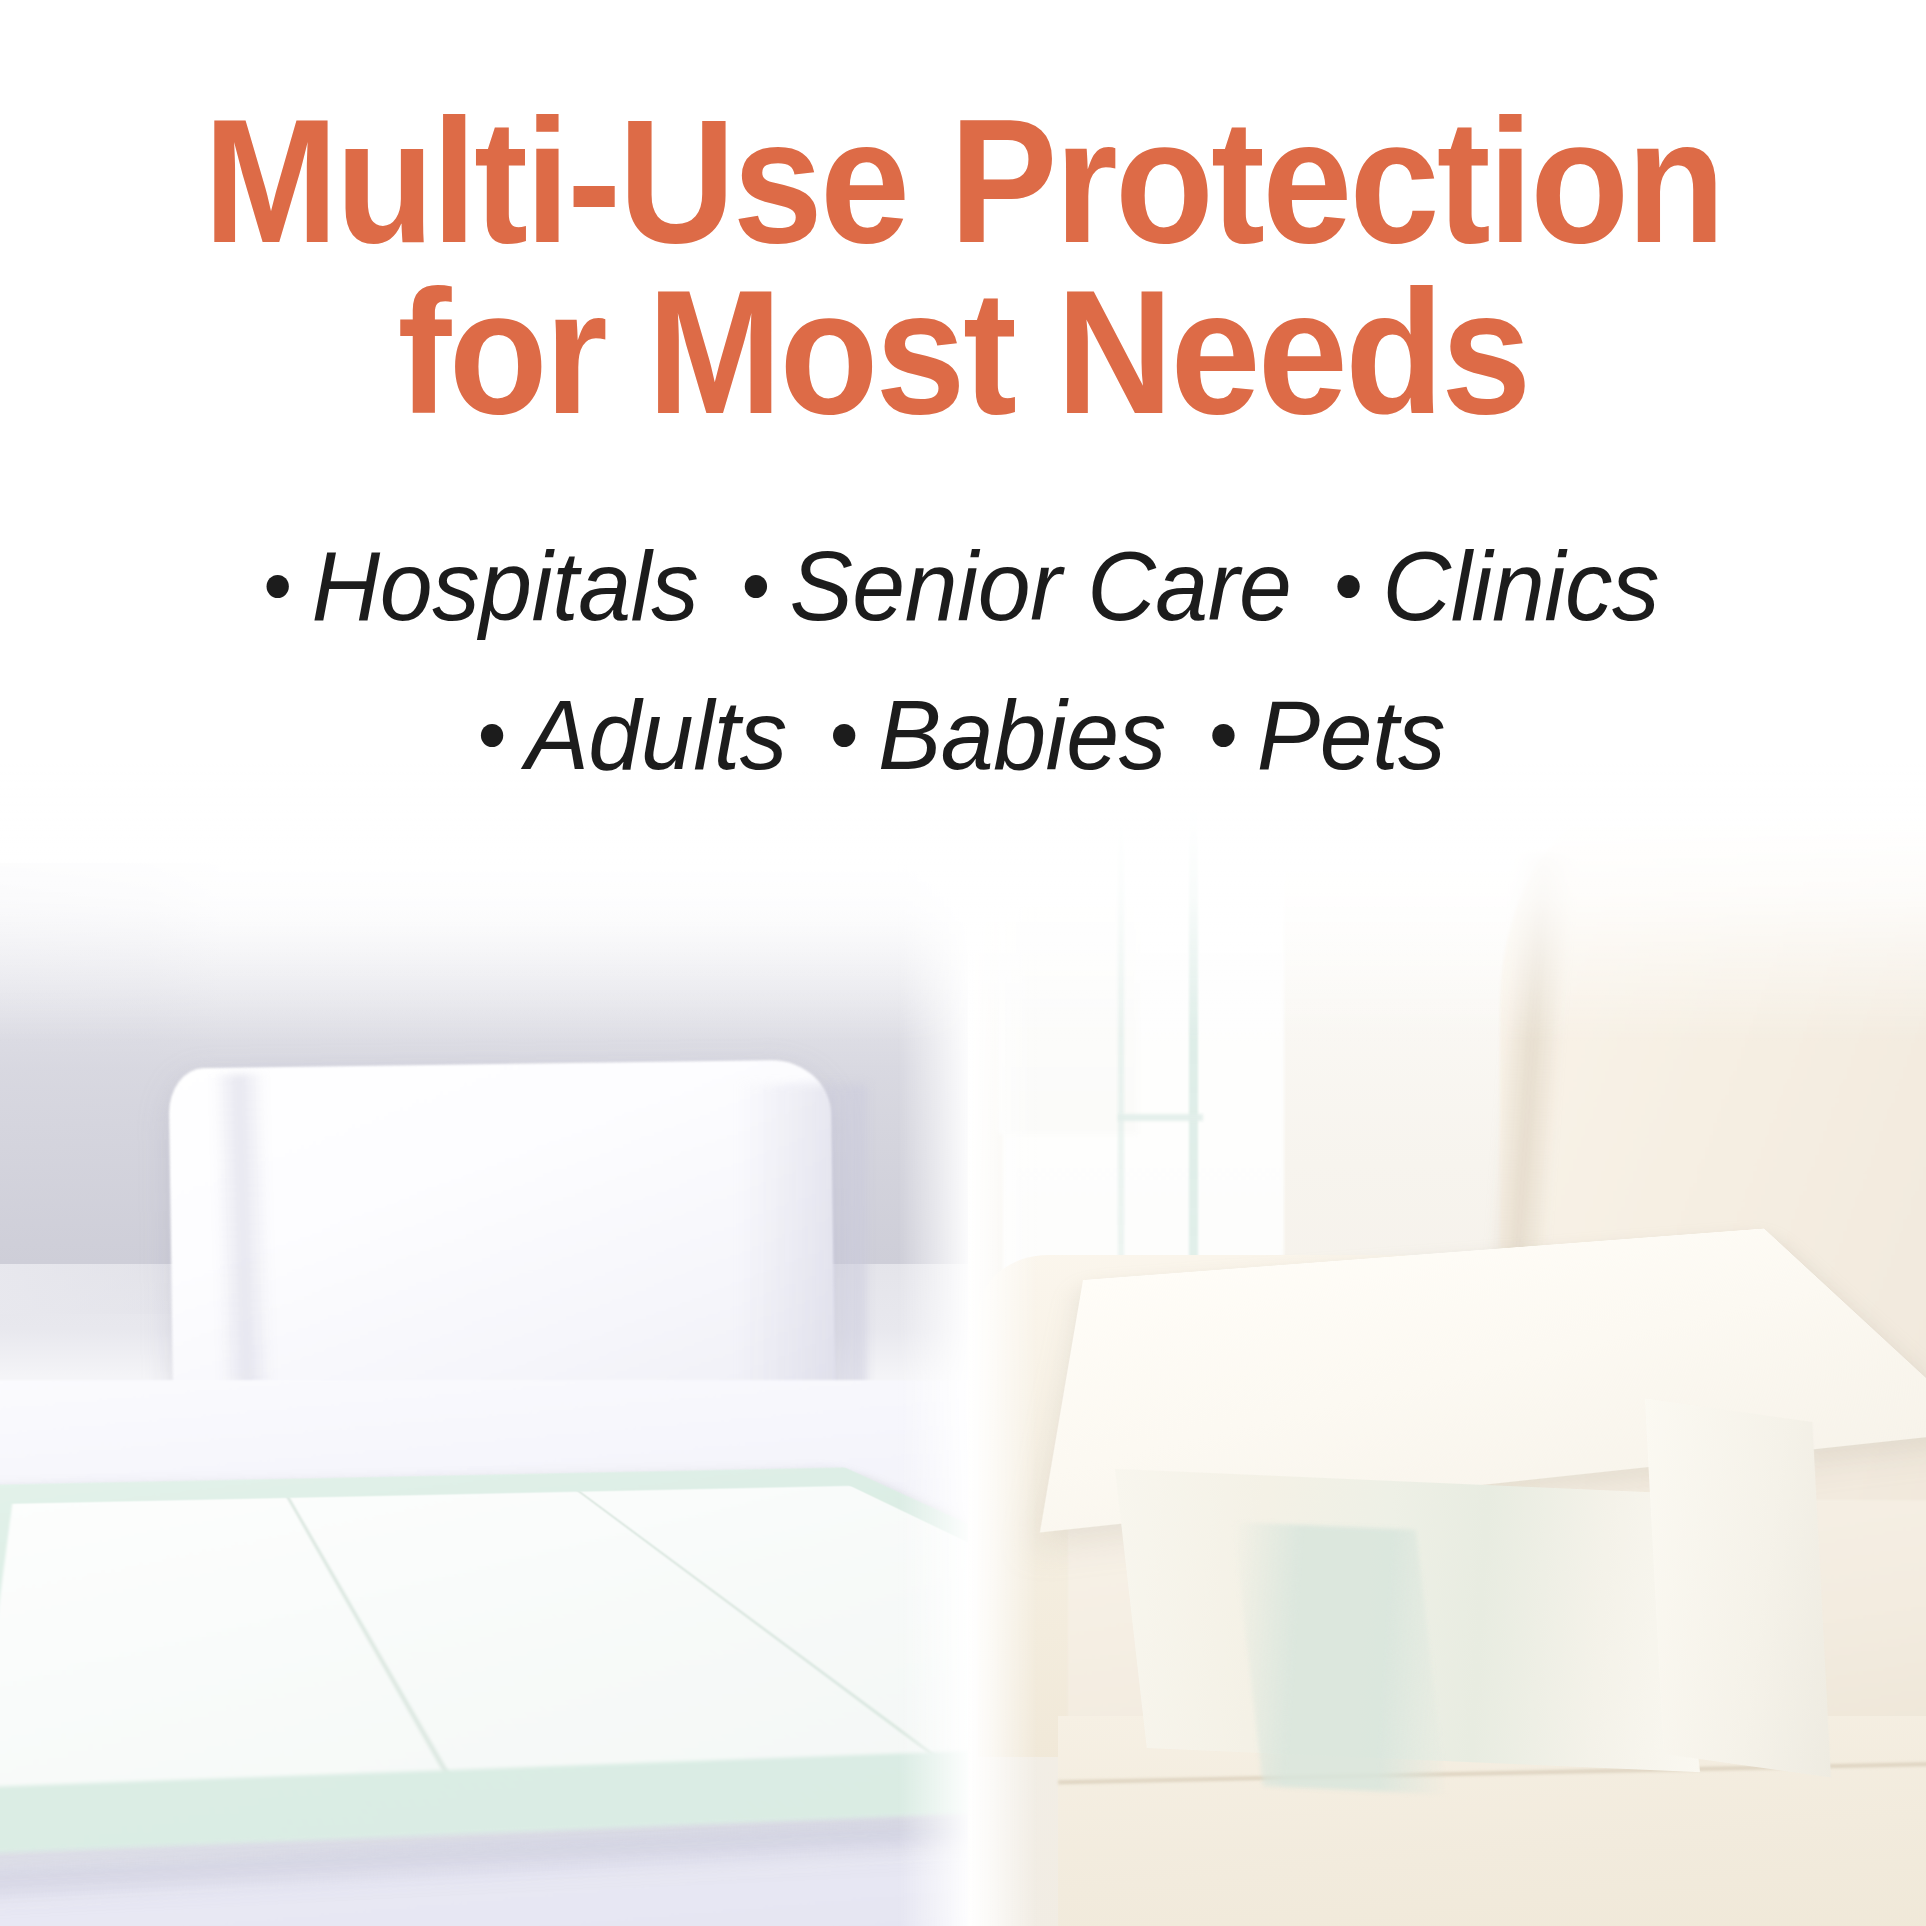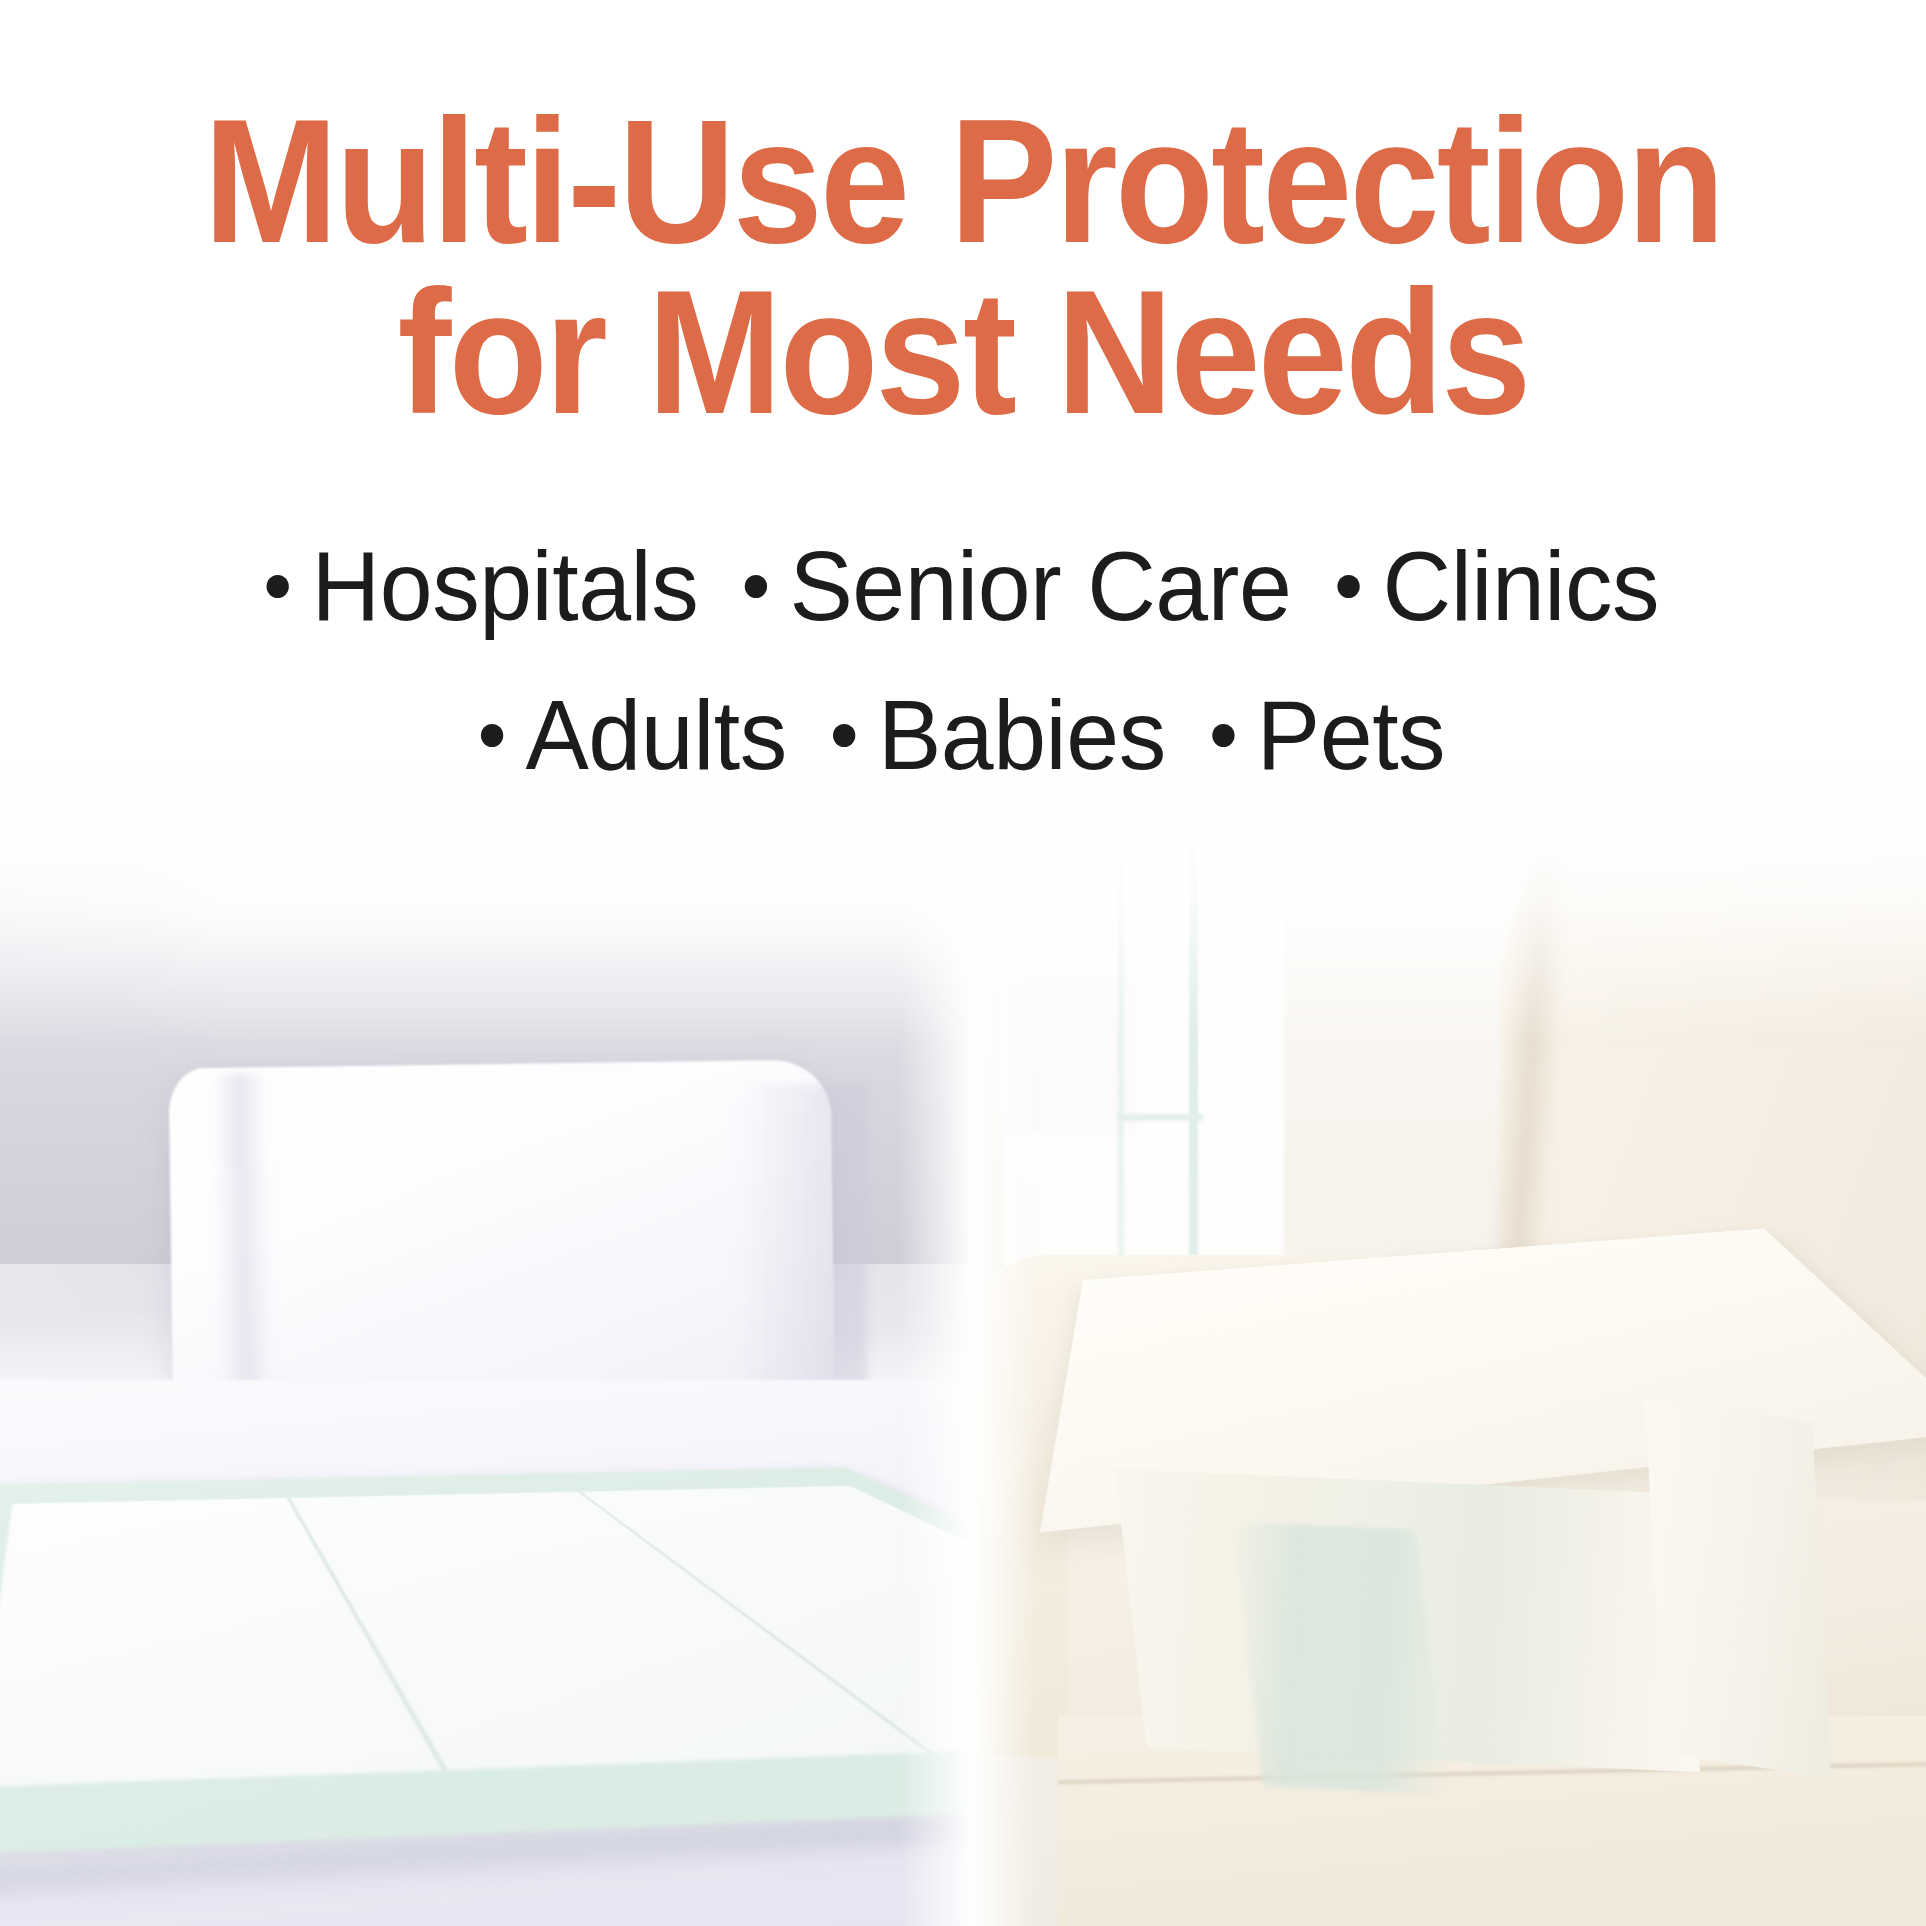--- a/index.html
+++ b/index.html
@@ -287,20 +287,21 @@
     font-family: "Liberation Sans", sans-serif;
     font-weight: 700;
     font-size: 176px;
     line-height: 0.97;
     letter-spacing: -3px;
     color: #dd6b47;
     transform: scaleX(0.92);
   }
   .bullet-rows {
     margin-top: 75px;
+    font-style: italic;
   }
   .bullet-row {
     display: flex;
     justify-content: center;
     align-items: center;
     gap: 48px;
     font-size: 98px;
     font-weight: 400;
     color: #1c1c1c;
     line-height: 1.52;

